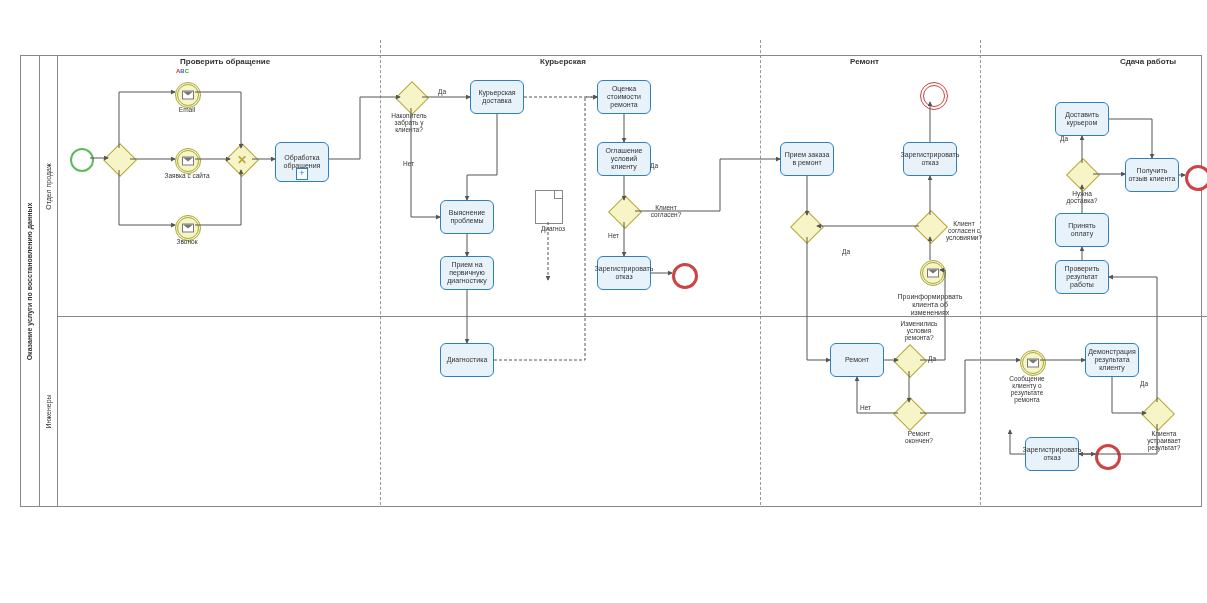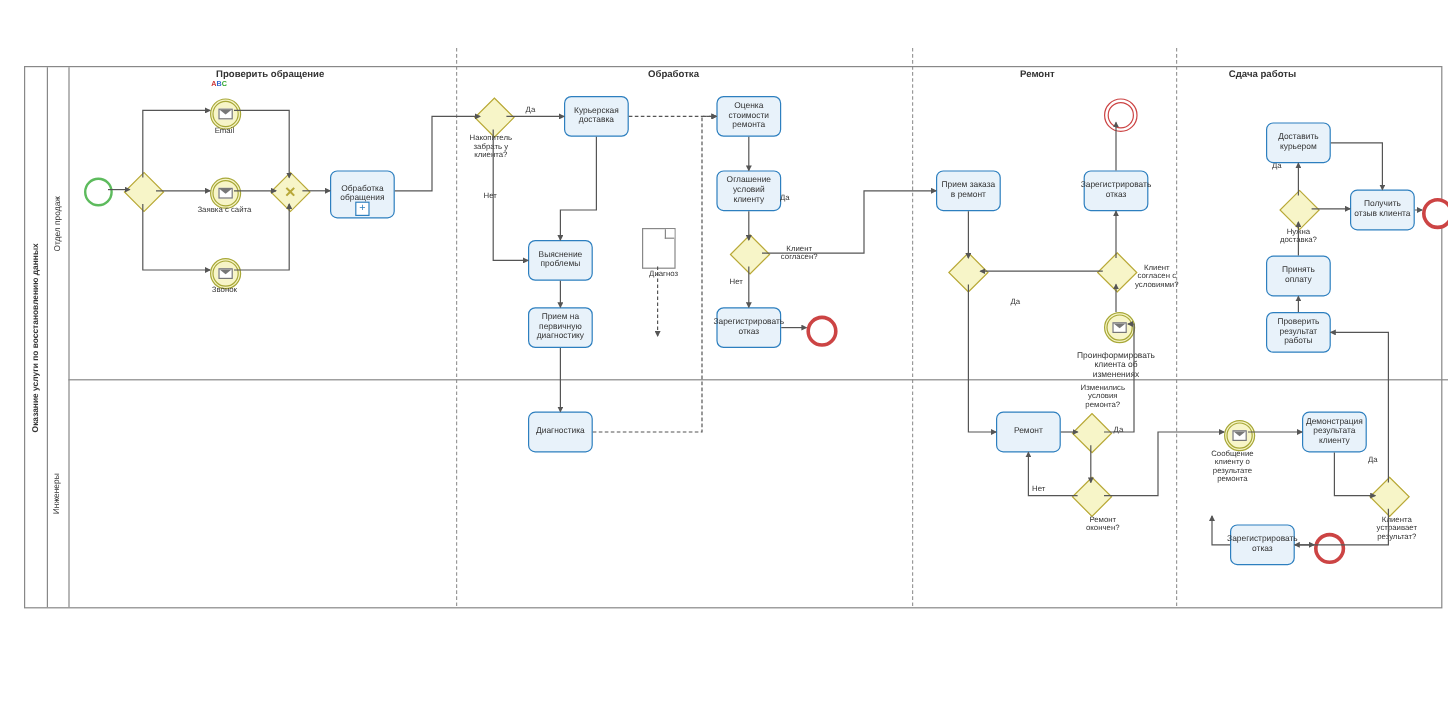--- a/index.html
+++ b/index.html
@@ -37,23 +37,23 @@
 </head>
 <body>
 
 <div class="canvas">
 
   <div class="phase-sep" style="left:380px"></div>
   <div class="phase-sep" style="left:760px"></div>
   <div class="phase-sep" style="left:980px"></div>
 
   <div class="phase-hdr" style="left:180px">Проверить обращение</div>
-  <div class="phase-hdr" style="left:540px">Обработка</div>
+  <div class="phase-hdr" style="left:540px">Курьерская</div>
   <div class="phase-hdr" style="left:850px">Ремонт</div>
-  <div class="phase-hdr" style="left:1024px">Сдача работы</div>
+  <div class="phase-hdr" style="left:1120px">Сдача работы</div>
 
   <div class="pool">
     <div class="pool-title">
         <div class="txt">Оказание услуги по восстановлению данных</div>
       </div>
     <div class="lane-title" style="left:18px;top:0;height:260px">
         <div class="txt">Отдел продаж</div>
       </div>
     <div class="lane-title" style="left:18px;top:260px;height:190px">
         <div class="txt">Инженеры</div>

